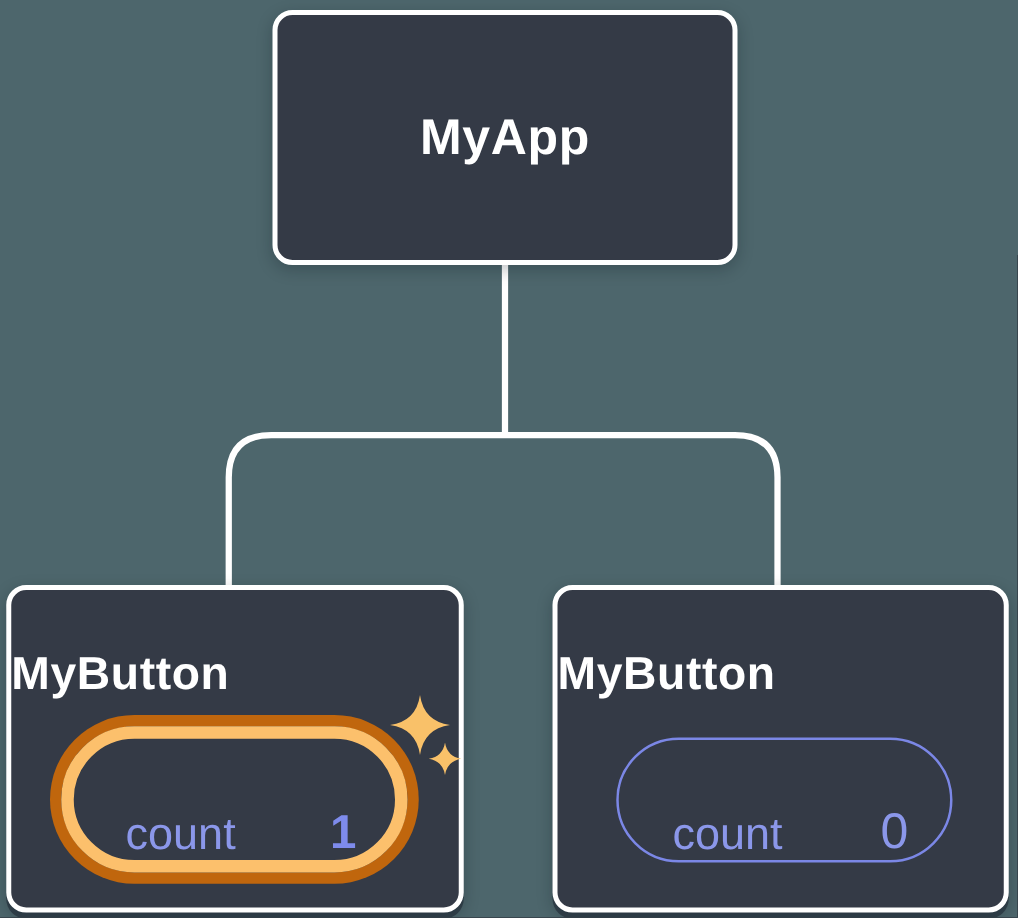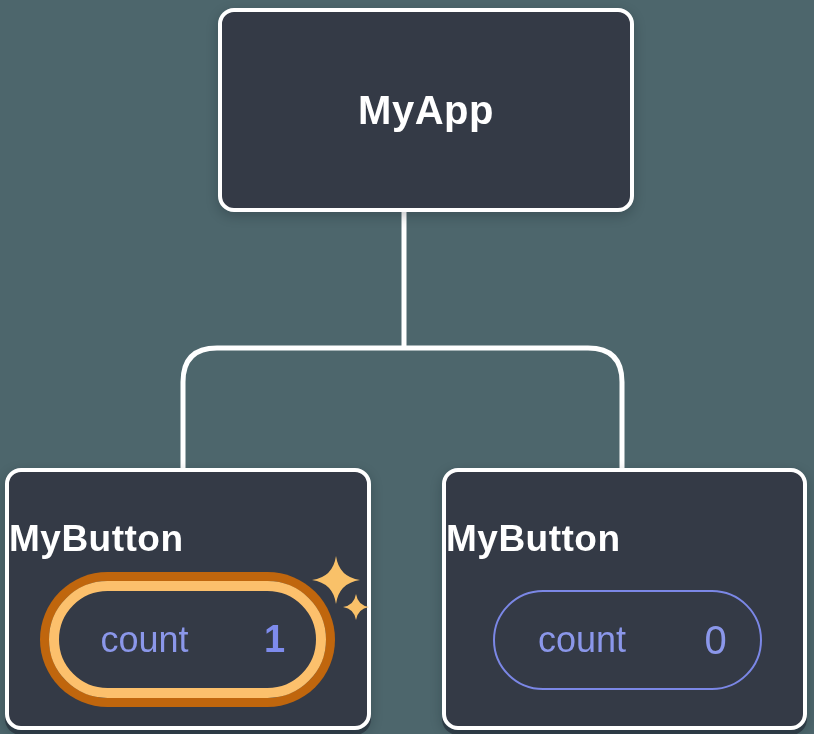--- a/index.html
+++ b/index.html
@@ -41,21 +41,21 @@
   }
 
   .node {
     position: absolute;
     background: var(--node-fill);
     border: 4px solid var(--node-border);
     border-radius: 16px;
   }
   .node-root {
     left: 218px; top: 8px;
-    width: 416px; height: 204px;
+    width: 372px; height: 204px;
     display: flex; align-items: center; justify-content: center;
     box-shadow: 0 4px 12px rgba(12, 18, 28, 0.25);
   }
   .node-child {
     top: 468px;
     height: 262px;
     box-shadow: 0 5px 0 rgba(28, 34, 47, 0.55), 0 4px 12px rgba(12, 18, 28, 0.25);
   }
   .node-child-left  { left: 5px;   width: 366px; }
   .node-child-right { left: 442px; width: 365px; }
@@ -71,21 +71,21 @@
     text-align: left;
     color: var(--title-text);
     font-size: 37px;
     font-weight: 600;
     letter-spacing: 0.5px;
   }
 
   .pill {
     position: absolute;
     display: flex;
-    align-items: center;
+    align-items: flex-end;
   }
   .pill-gold {
     left: 40px; top: 109px;
     width: 277px; height: 117px;
     border: 10px solid var(--highlight-ring);
     border-radius: 60px;
     box-shadow: 0 0 0 9px var(--highlight-ring-outer);
   }
   .pill-purple {
     left: 47px; top: 118px;

